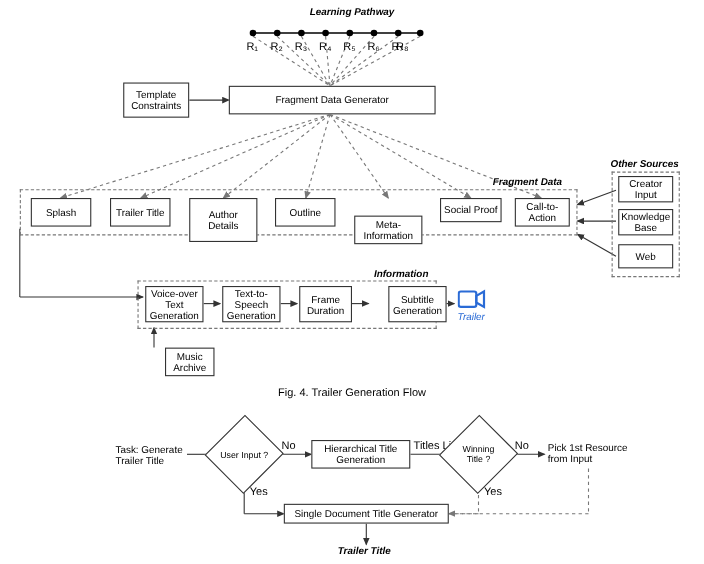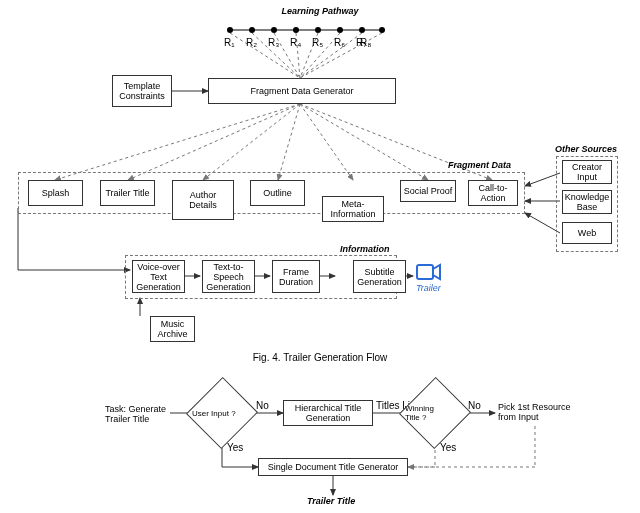--- a/index.html
+++ b/index.html
@@ -57,20 +57,21 @@
     justify-content: center;
   }
   .diamond-inner {
     width: 100%; height: 100%;
     border: 1px solid #333;
     transform: rotate(45deg);
     background: #fff;
   }
   .diamond-text {
     position: absolute;
+    text-align: center;
     font-size: 8px;
     width: 60px;
   }
   .dot {
     position: absolute;
     width: 6px; height: 6px;
     background: #000;
     border-radius: 50%;
   }
   .trailer-icon {

